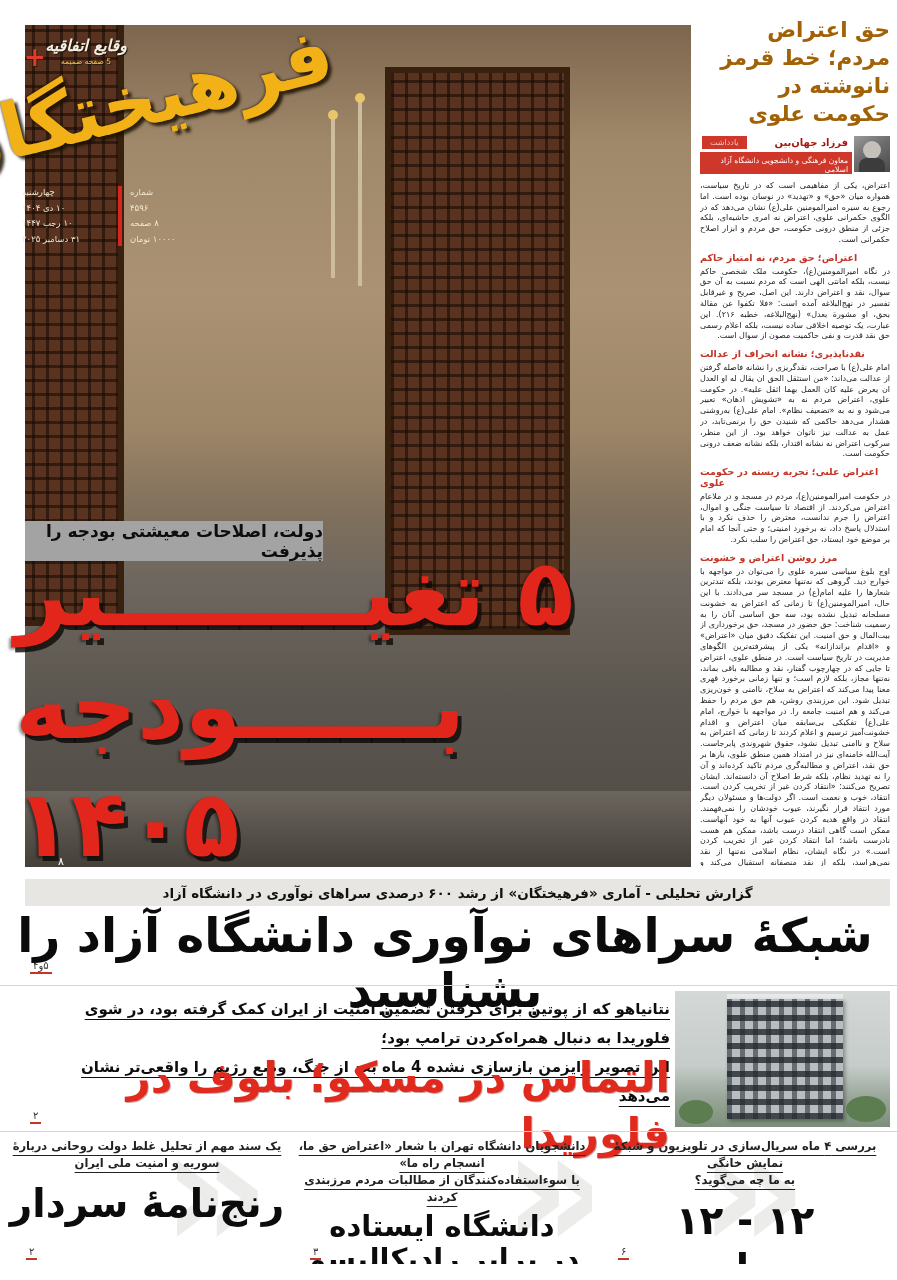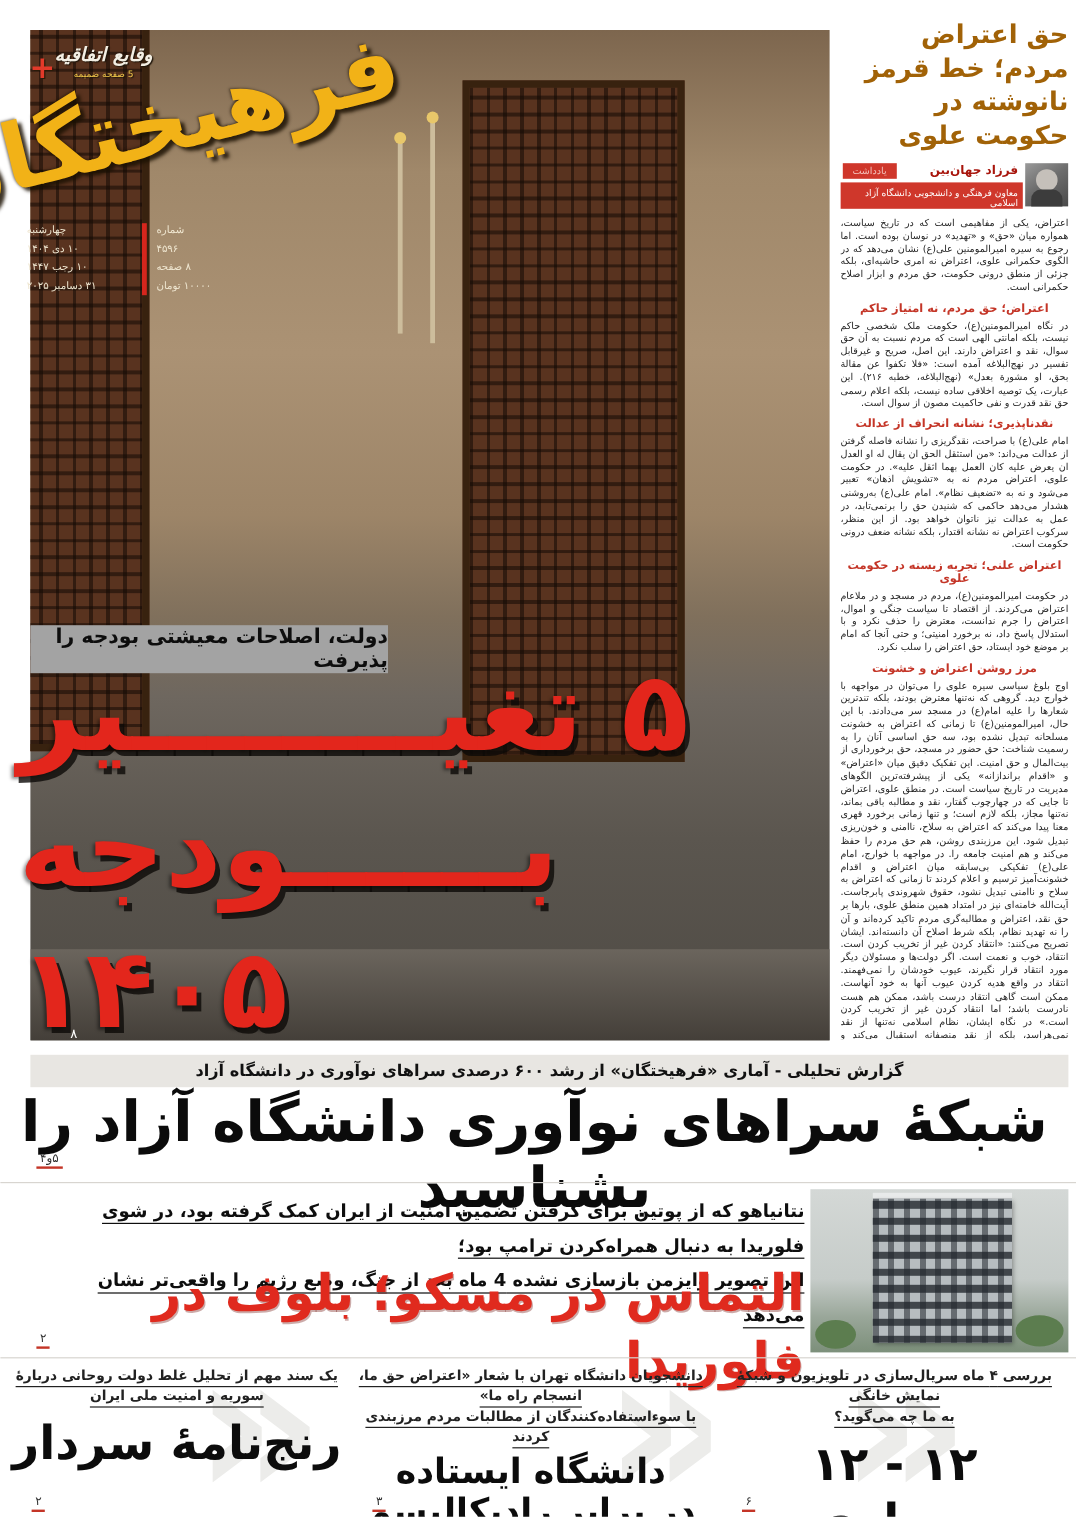--- a/index.html
+++ b/index.html
@@ -64,21 +64,21 @@
   .author-photo:after{content:"";position:absolute;left:5px;top:22px;width:26px;height:14px;
     border-radius:8px 8px 0 0;background:#3c3c3c;}
   .author-redbar{position:absolute;right:38px;left:0;top:16px;bottom:0;background:#cf372b;}
   .badge{position:absolute;left:2px;top:0;background:#cf372b;color:#f4c3bc;font-size:8px;
     padding:2px 8px;}
   .author-name{position:absolute;right:42px;top:1px;color:#a8150c;font-weight:bold;font-size:10px;}
   .author-title{position:absolute;right:42px;top:20px;color:#fff;font-size:7.6px;}
   .article-body{margin-top:7px;font-size:8px;line-height:10.8px;text-align:justify;color:#222;
     height:700px;overflow:hidden;}
   .article-body p{margin:0 0 3px;}
-  .subhead{font-size:9.5px;color:#c43527;font-weight:bold;margin:7px 0 3px;text-align:center;}
+  .subhead{font-size:9.5px;color:#c43527;font-weight:bold;margin:7px 0 3px;text-align:left;}
   .subhead:empty{display:none;}
 
   
   .analysis-kicker{position:absolute;left:25px;top:879px;width:865px;height:27px;background:#e8e6e2;
     display:flex;align-items:center;justify-content:center;font-size:13.5px;font-weight:bold;color:#111;}
   .analysis-headline{position:absolute;left:0;top:908px;width:890px;text-align:center;
     font-size:47px;font-weight:900;color:#0b0b0b;letter-spacing:-1.5px;}
   .pagemark{font-size:10px;color:#333;border-bottom:2.5px solid #c43527;padding:0 3px 1px;}
   .analysis-page{position:absolute;left:30px;top:960px;}
   .sep{position:absolute;left:0;width:897px;height:1px;background:#d8d5d0;}

